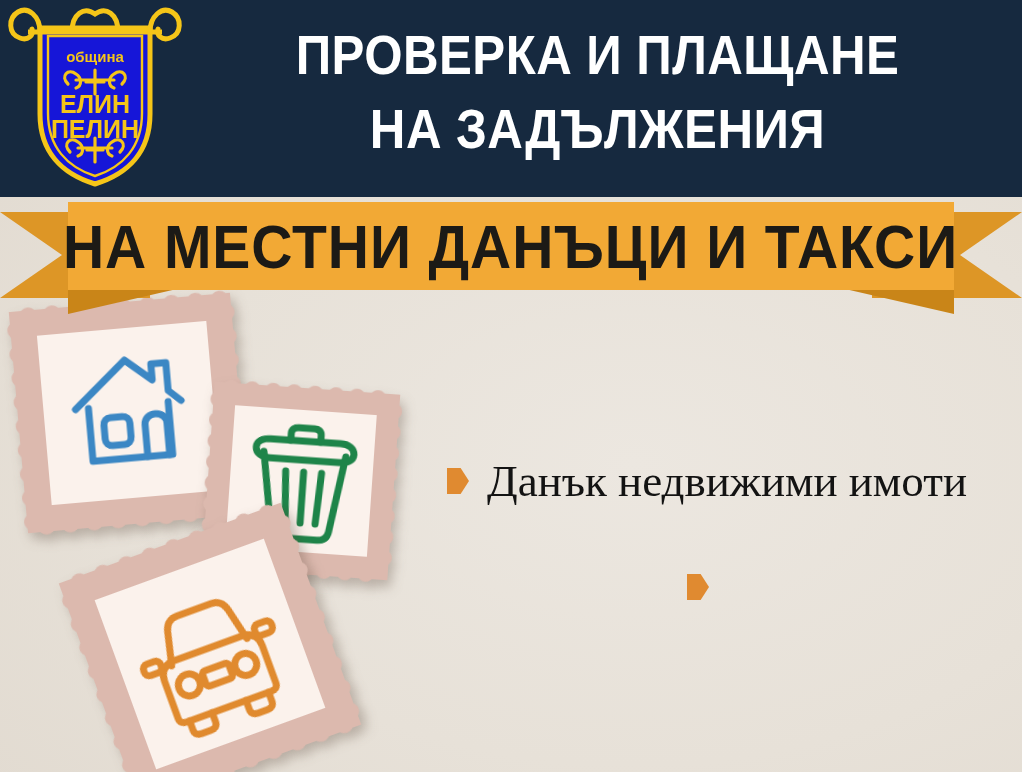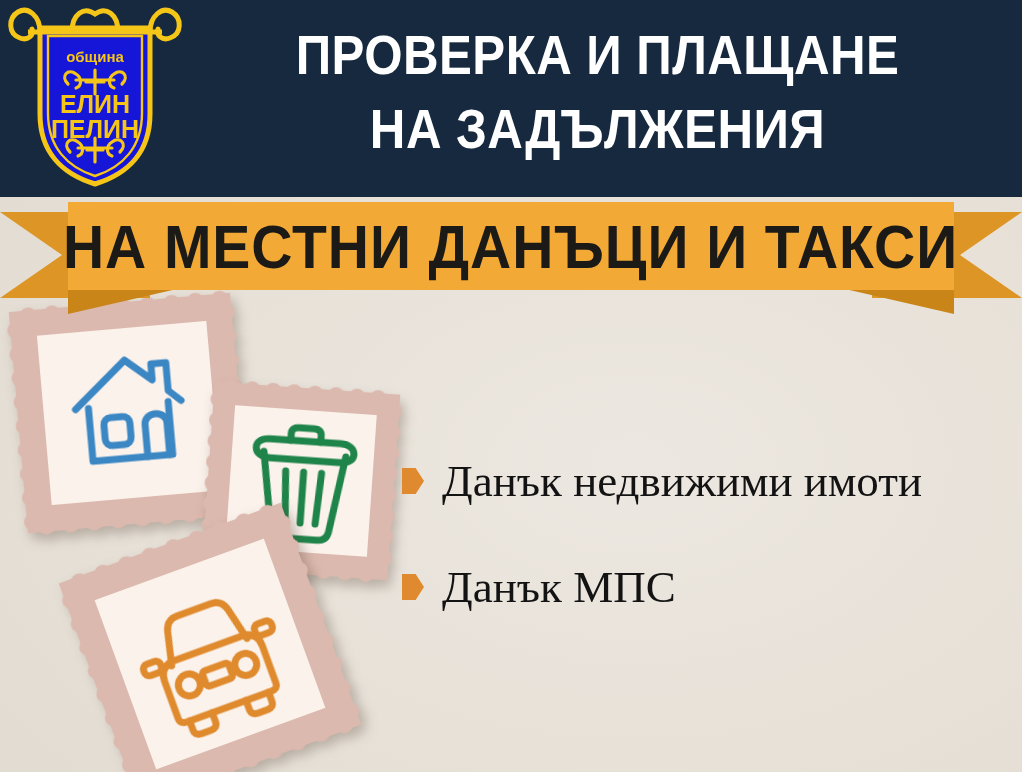--- a/index.html
+++ b/index.html
@@ -135,20 +135,21 @@
     position: absolute;
     left: 402px;
     top: 428px;
     width: 610px;
     z-index: 5;
   }
   .service-item {
     display: flex;
     align-items: center;
     height: 106px;
+    justify-content: center;
   }
   .bullet-marker {
     flex: 0 0 auto;
     width: 22px;
     height: 26px;
     margin-right: 18px;
     background: #e08a30;
     clip-path: polygon(0 0, 62% 0, 100% 50%, 62% 100%, 0 100%);
   }
   .service-label {
@@ -437,18 +438,17 @@
   <div class="service-list">
 
     <div class="service-item">
       <span class="bullet-marker"></span>
       <span class="service-label">Данък недвижими имоти</span>
     </div>
 
 
     <div class="service-item">
       <span class="bullet-marker"></span>
-      <span class="service-label">Данък МПС</span>
     </div>
 
   </div>
 
 </div>
 
 </body></html>

